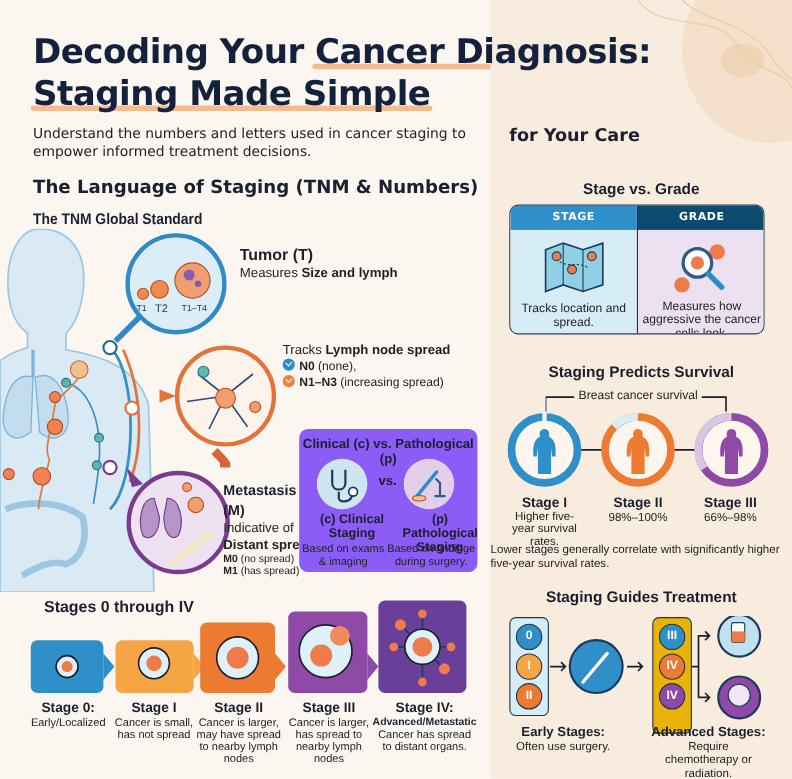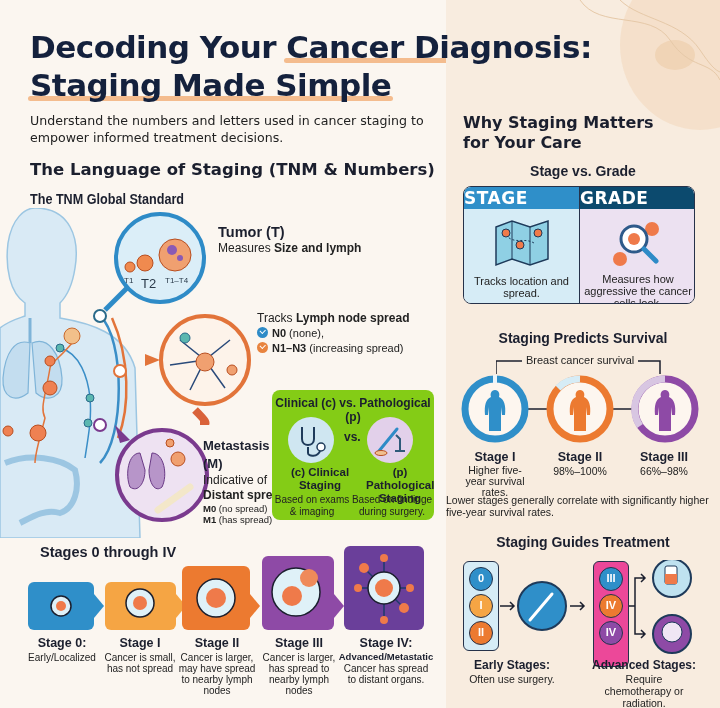--- a/index.html
+++ b/index.html
@@ -61,21 +61,21 @@
   .check { display: inline-block; width: 11px; height: 11px; border-radius: 50%;
     vertical-align: -1px; margin-right: 4px; position: relative; }
   .check::after { content: ""; position: absolute; left: 3px; top: 2px; width: 4px; height: 2.5px;
     border-left: 1.5px solid #fff; border-bottom: 1.5px solid #fff; transform: rotate(-45deg); }
   .check.orange { background: #e8843f; }
   .check.blue { background: #2e8bc7; }
 
   
   .cp-card {
     position: absolute; left: 272px; top: 390px; width: 162px; height: 130px;
-    background: #84cc16; border-radius: 8px;
+    background: #8b5cf6; border-radius: 8px;
   }
   .cp-title { position: absolute; left: 0; width: 100%; top: 6px; text-align: center;
     font-size: 12px; font-weight: bold; color: #1b1f2e; }
   .cp-icon { position: absolute; width: 46px; height: 46px; border-radius: 50%; }
   .cp-label { position: absolute; text-align: center; font-size: 11.5px; font-weight: bold; line-height: 13px; color: #1b1f2e; padding-left: 16px; }
   .cp-desc { position: absolute; text-align: center; font-size: 10px; line-height: 12px; color: #222; }
 
   
   .stages-title { position: absolute; left: 28px; top: 544px; font-size: 14.5px; font-weight: bold; color: #1b1f2e; margin-left: 12px; }
   .stage-box {
@@ -89,21 +89,21 @@
   .stage-desc { position: absolute; top: 652px; text-align: center; font-size: 10px; line-height: 11px; color: #222; }
 
   
   .r-h2 { position: absolute; left: 463px; top: 113px; font-family: "DejaVu Sans", sans-serif; font-weight: bold; font-size: 16px; line-height: 20px; color: #1b1f2e; }
   .r-h3 { position: absolute; left: 446px; width: 274px; text-align: center; font-weight: bold; font-size: 14px; color: #1b1f2e; }
   .sg-table {
     position: absolute; left: 463px; top: 186px; width: 232px; height: 118px;
     border: 1.5px solid #26324a; border-radius: 8px; overflow: hidden;
   }
   .sg-col { position: absolute; top: 0; height: 100%; }
-  .sg-head { height: 22px; line-height: 22px; color: #fff; font-family: "DejaVu Sans", sans-serif; font-size: 17px; font-weight: bold; letter-spacing: 0.5px; }
+  .sg-head { height: 22px; line-height: 22px; text-align: center; color: #fff; font-family: "DejaVu Sans", sans-serif; font-size: 10px; font-weight: bold; letter-spacing: 0.5px; }
   .sg-body { position: absolute; top: 22px; bottom: 0; left: 0; right: 0; }
   .sg-desc { position: absolute; left: 0; width: 100%; text-align: center; font-size: 11px; line-height: 12px; color: #222; }
   .surv-label { position: absolute; text-align: center; font-weight: bold; font-size: 12.5px; color: #1b1f2e; }
   .surv-desc { position: absolute; text-align: center; font-size: 10.5px; line-height: 11px; color: #222; }
   .surv-note { position: absolute; left: 446px; width: 274px; top: 494px; text-align: left; font-size: 10.5px; line-height: 12px; color: #222; }
   .bracket-label { position: absolute; left: 522px; top: 354px; font-size: 11px; color: #222; padding: 0 4px; background: #f8ecdf; }
 
   .tx-col { position: absolute; width: 36px; border: 1.5px solid #26324a; border-radius: 6px; }
   .tx-pill { position: absolute; left: 5px; width: 24px; height: 24px; border-radius: 50%; border: 1.5px solid #26324a;
     color: #fff; text-align: center; line-height: 21px; font-size: 11px; font-weight: bold; }
@@ -161,21 +161,21 @@
 <svg class="abs" style="left:100px;top:210px" width="110" height="110">
   <path d="M5,100 L30,75" stroke="#2e8bc7" stroke-width="5"></path>
   <circle cx="60" cy="48" r="44" fill="#dbeef8" stroke="#2e8bc7" stroke-width="4"></circle>
   <circle cx="30" cy="57" r="5" fill="#f08a4f" stroke="#b84e20"></circle>
   <circle cx="45" cy="53" r="8" fill="#f08a4f" stroke="#b84e20"></circle>
   <circle cx="75" cy="45" r="16" fill="#f0a070" stroke="#b84e20"></circle>
   <circle cx="72" cy="40" r="5" fill="#8a5ab4"></circle>
   <circle cx="80" cy="48" r="3" fill="#8a5ab4"></circle>
 </svg>
 <span class="abs cond" style="left:124px;top:276px;font-size:8px;color:#2a3a4a">T1</span>
-<span class="abs cond" style="left:141px;top:276px;font-size:13px;color:#2a3a4a">T2</span>
+<span class="abs cond" style="left:141px;top:276px;font-size:10px;color:#2a3a4a">T2</span>
 <span class="abs cond" style="left:165px;top:276px;font-size:8px;color:#2a3a4a">T1–T4</span>
 
 <svg class="abs" style="left:130px;top:310px" width="130" height="100">
   <path d="M30,50 L15,44 L15,56 Z" fill="#e2743a"></path>
   <circle cx="75" cy="50" r="44" fill="#fdf3ea" stroke="#e2743a" stroke-width="4"></circle>
   <path d="M50,30 L75,50 L100,30 M60,80 L75,50 L95,78 M40,55 L75,50" stroke="#2a4a7a" stroke-width="1.5" fill="none"></path>
   <circle cx="75" cy="52" r="9" fill="#f0a070" stroke="#b84e20"></circle>
   <circle cx="55" cy="28" r="5" fill="#5bb7b0" stroke="#2a6a8a"></circle>
   <circle cx="102" cy="60" r="5" fill="#f0a070" stroke="#b84e20"></circle>
 </svg>
@@ -281,21 +281,20 @@
 <div class="stage-desc" style="left:100px;width:80px">Cancer is small, has not spread</div>
 <div class="stage-label" style="left:178px;width:78px">Stage II</div>
 <div class="stage-desc" style="left:178px;width:78px">Cancer is larger, may have spread to nearby lymph nodes</div>
 <div class="stage-label" style="left:260px;width:78px">Stage III</div>
 <div class="stage-desc" style="left:262px;width:74px">Cancer is larger, has spread to nearby lymph nodes</div>
 <div class="stage-label" style="left:338px;width:96px">Stage IV:</div>
 <div class="abs" style="left:336px;width:100px;top:651px;text-align:center;font-size:9.5px;font-weight:bold;color:#1b1f2e">Advanced/Metastatic</div>
 <div class="stage-desc" style="left:340px;width:92px;top:663px">Cancer has spread to distant organs.</div>
 
 <div class="r-h2">
-  <div>Why Staging Matters</div>
   <div>for Your Care</div>
 </div>
 
 <div class="r-h3" style="top:163px">Stage vs. Grade</div>
 <div class="sg-table">
   <div class="sg-col" style="left:0;width:115px;background:#d6ecf6">
     <div class="sg-head" style="background:#2f8fc9">STAGE</div>
     <div class="sg-body">
       <svg class="abs" style="left:30px;top:10px" width="58" height="48">
         <path d="M2,8 L18,2 L36,8 L54,2 L54,40 L36,46 L18,40 L2,46 Z" fill="#8fd0e4" stroke="#1e3a5a" stroke-width="1.5"></path>
@@ -368,21 +367,21 @@
   <circle cx="42" cy="46" r="24" fill="#2f8fc9" stroke="#1e3a5a" stroke-width="2"></circle>
   <path d="M30,60 L52,34" stroke="#fff" stroke-width="3" stroke-linecap="round"></path>
   <path d="M70,46 L84,46 M80,42 L84,46 L80,50" stroke="#1b1f2e" stroke-width="1.5" fill="none"></path>
   <path d="M128,46 L135,46 L135,18 L145,18 M141,14 L145,18 L141,22 M135,46 L135,74 L145,74 M141,70 L145,74 L141,78" stroke="#1b1f2e" stroke-width="1.5" fill="none"></path>
   <circle cx="172" cy="18" r="19" fill="#bfe2f0" stroke="#1e3a5a" stroke-width="2"></circle>
   <rect x="165" y="6" width="12" height="18" rx="2" fill="#fff" stroke="#1e3a5a"></rect>
     <rect x="165" y="14" width="12" height="10" fill="#ef7a4a"></rect>
   <circle cx="172" cy="74" r="19" fill="#8e4aa6" stroke="#1e3a5a" stroke-width="2"></circle>
   <circle cx="172" cy="72" r="10" fill="#f0e6f4" stroke="#1e3a5a"></circle>
 </svg>
-<div class="tx-col" style="left:593px;top:561px;height:106px;background:#ec4899">
+<div class="tx-col" style="left:593px;top:561px;height:106px;background:#eab308">
   <div class="tx-pill" style="top:5px;background:#2f8fc9">III</div>
   <div class="tx-pill" style="top:32px;background:#ec7a30">IV</div>
   <div class="tx-pill" style="top:59px;background:#8e4aa6">IV</div>
 </div>
 
 <div class="tx-label" style="left:462px;width:100px;top:658px">Early Stages:</div>
 <div class="tx-desc" style="left:462px;width:100px;top:673px">Often use surgery.</div>
 <div class="tx-label" style="left:588px;width:112px;top:658px">Advanced Stages:</div>
 <div class="tx-desc" style="left:594px;width:100px;top:673px">Require chemotherapy or radiation.</div>
 

